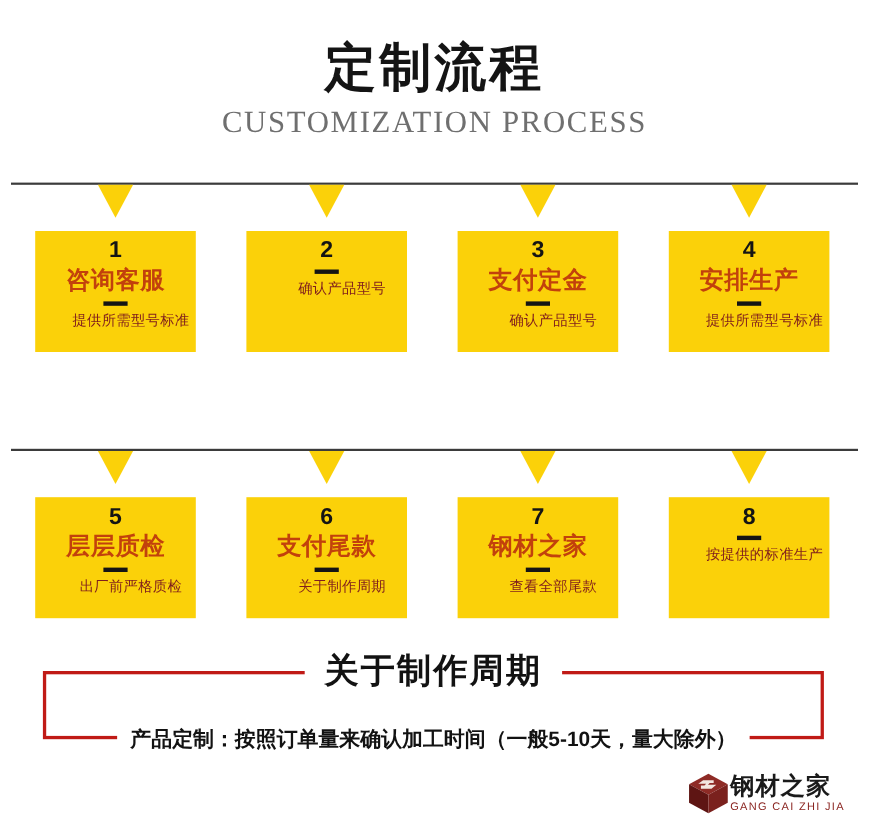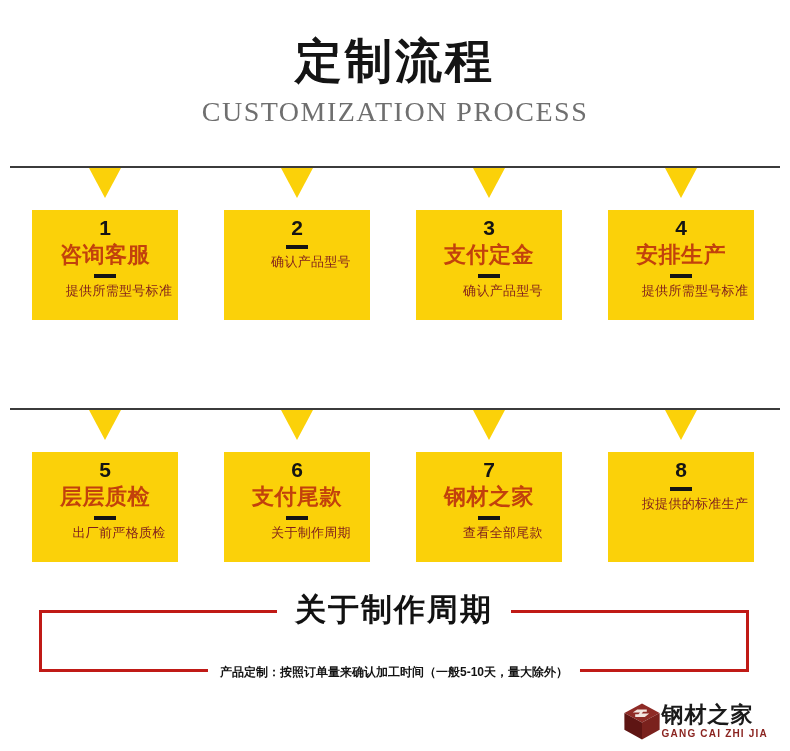--- a/index.html
+++ b/index.html
@@ -131,21 +131,21 @@
     white-space: nowrap;
     color: #121212;
   }
   .cycle-note {
     position: absolute;
     left: 50%;
     bottom: -3px;
     transform: translate(-50%, 50%);
     background: #ffffff;
     padding: 0 12px;
-    font-size: 12px;
+    font-size: 19px;
     font-weight: 700;
     white-space: nowrap;
     color: #121212;
   }
 
   
   .logo {
     position: absolute;
     right: 22px;
     bottom: 10px;
@@ -166,21 +166,21 @@
   }
   .logo-cn {
     font-size: 22px;
     font-weight: 700;
     letter-spacing: 1px;
     color: #1a1a1a;
   }
   .logo-en {
     margin-top: 3px;
     font-size: 10px;
-    font-weight: 700;
+    font-weight: 400;
     letter-spacing: 1.2px;
     color: #8a2420;
   }
 </style>
 </head>
 <body>
 
 <div class="header">
   <div class="title-cn">定制流程</div>
   <div class="title-en">CUSTOMIZATION PROCESS</div>

